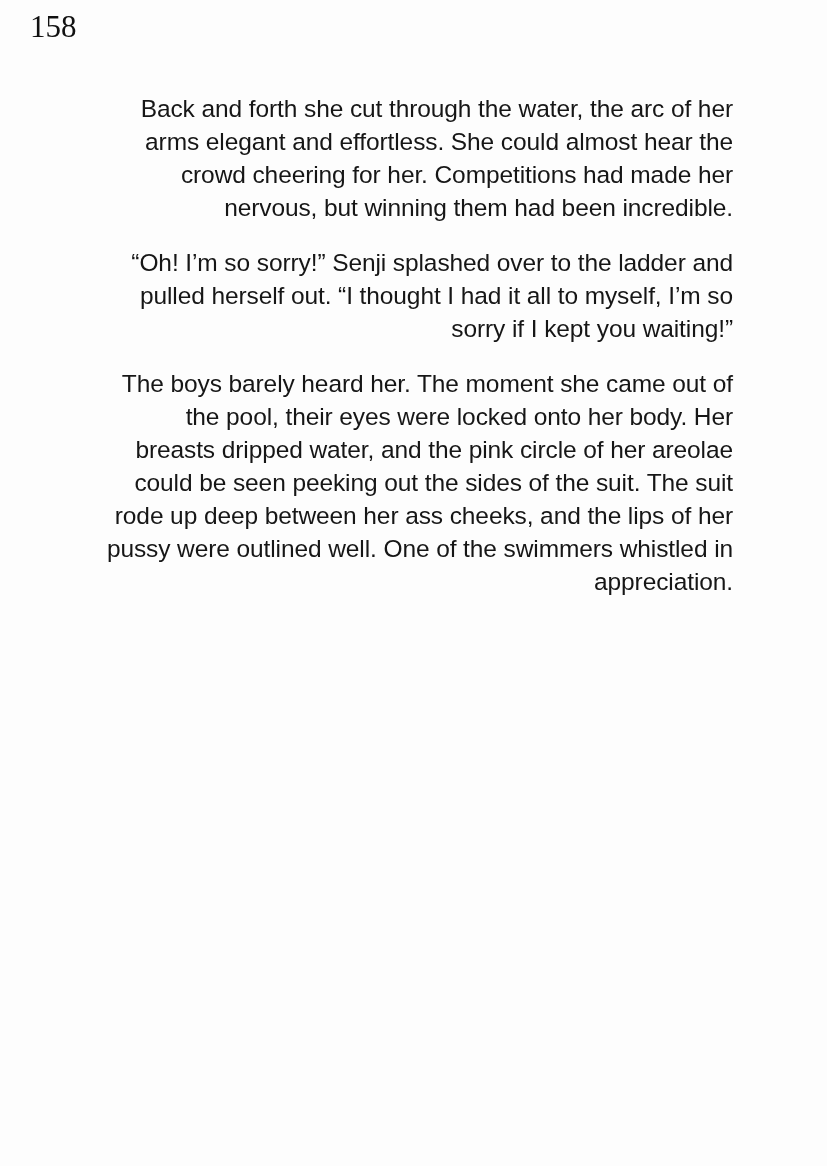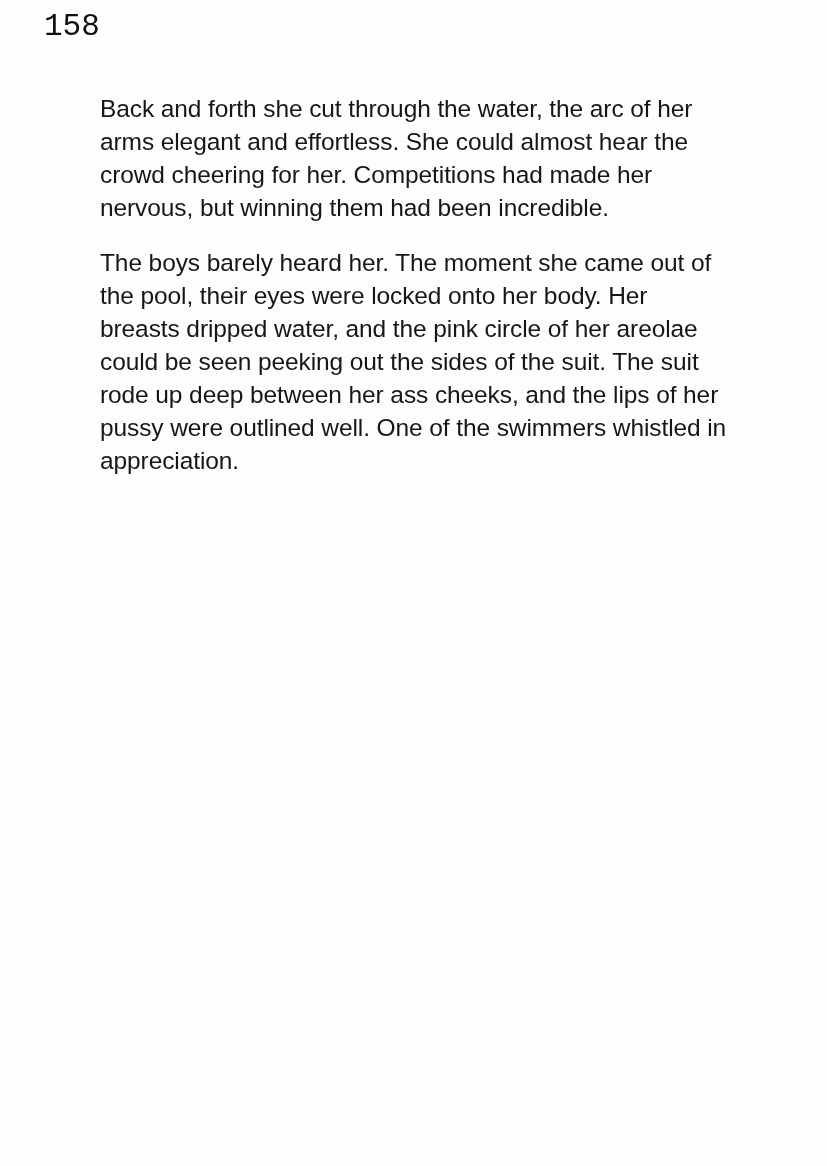--- a/index.html
+++ b/index.html
@@ -12,45 +12,46 @@
   }
   .page {
     position: relative;
     width: 827px;
     height: 1166px;
     background: #fdfdfd;
     overflow: hidden;
   }
   .page-number {
     position: absolute;
-    left: 44px;
+    left: 30px;
     top: 8px;
-    font-family: Liberation Mono, monospace;
+    font-family: Liberation Serif, serif;
     font-size: 31px;
     line-height: 38px;
     color: #111111;
   }
   .text-block {
     position: absolute;
     left: 100px;
     top: 92px;
     width: 633px;
   }
   .text-block p {
     margin: 0 0 22px 0;
     font-size: 24.5px;
     line-height: 33px;
     letter-spacing: -0.1px;
     color: #161616;
-    text-align: left;
+    text-align: right;
   }
 </style>
 </head>
 <body>
 
 <div class="page">
   <div class="page-number">158</div>
 
   <div class="text-block">
     <p>Back and forth she cut through the water, the arc of her arms elegant and effortless. She could almost hear the crowd cheering for her. Competitions had made her nervous, but winning them had been incredible.</p>
+    <p>“Oh! I’m so sorry!” Senji splashed over to the ladder and pulled herself out. “I thought I had it all to myself, I’m so sorry if I kept you waiting!”</p>
     <p>The boys barely heard her. The moment she came out of the pool, their eyes were locked onto her body. Her breasts dripped water, and the pink circle of her areolae could be seen peeking out the sides of the suit. The suit rode up deep between her ass cheeks, and the lips of her pussy were outlined well. One of the swimmers whistled in appreciation.</p>
   </div>
 </div>
 
 </body></html>

